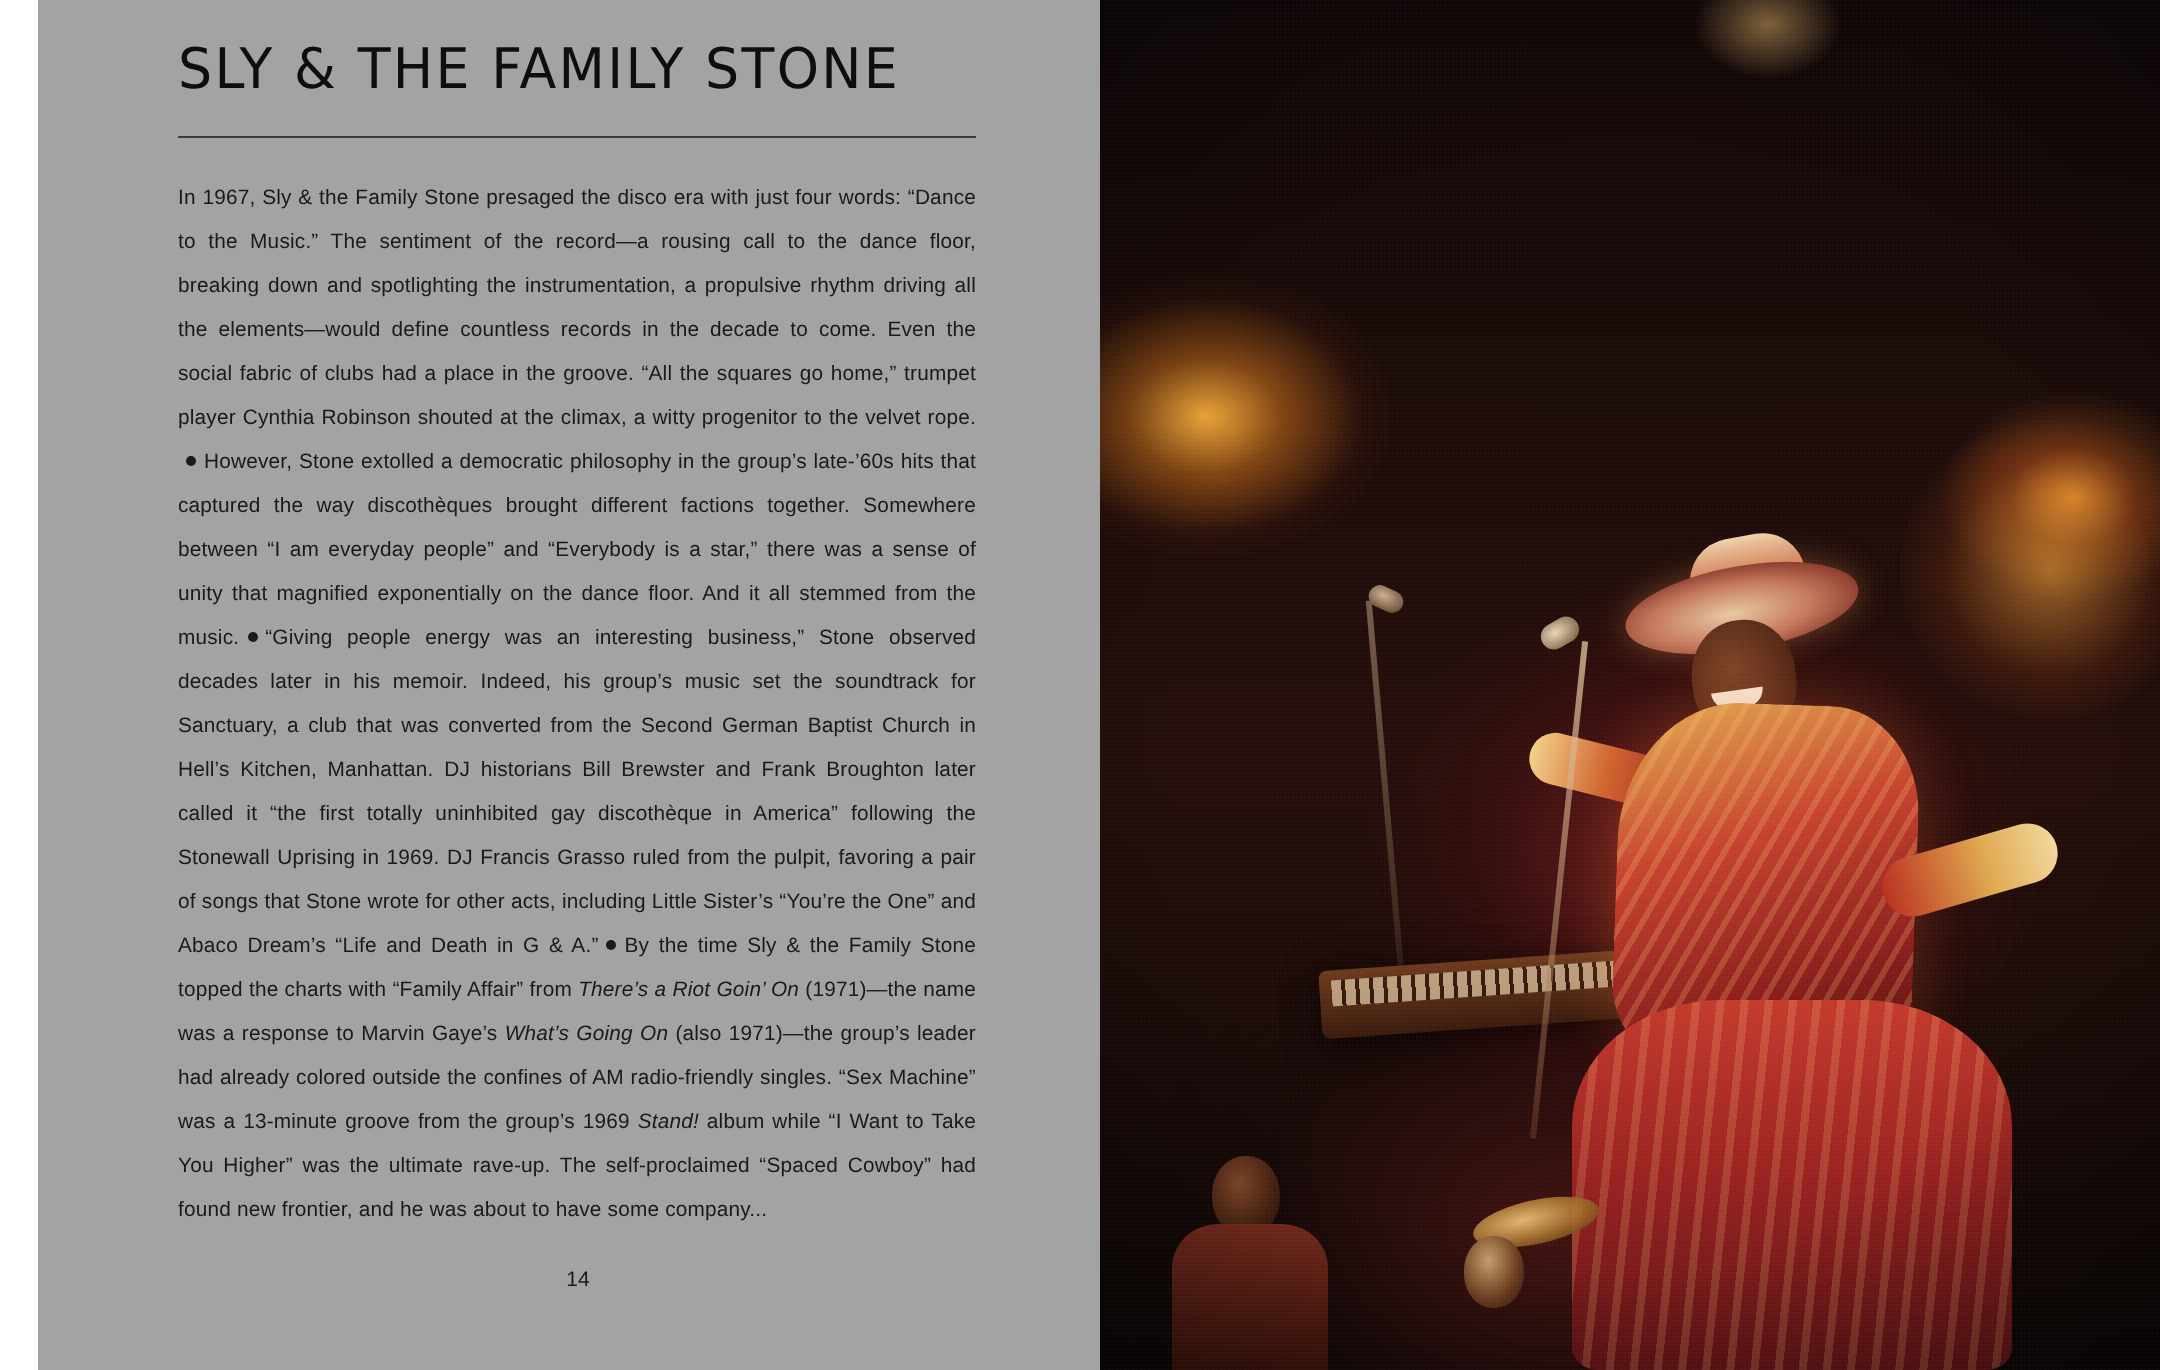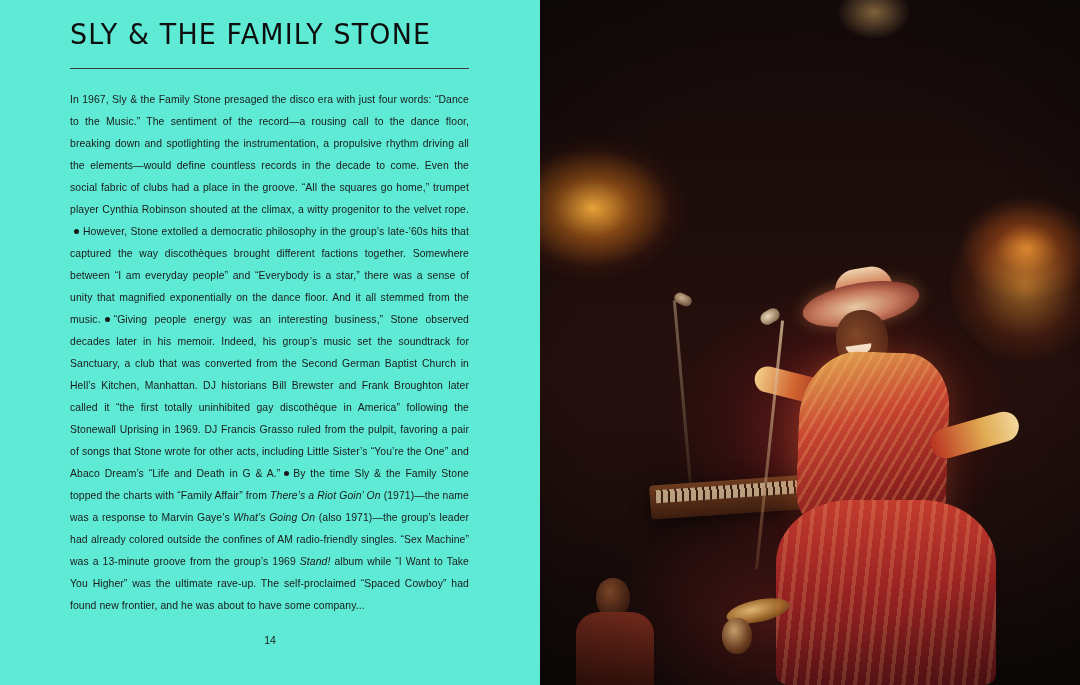--- a/index.html
+++ b/index.html
@@ -17,22 +17,23 @@
     position: relative;
     width: 1080px;
     height: 685px;
     display: flex;
   }
   
   .page-left {
     position: relative;
     width: 540px;
     height: 685px;
-    background: #5eead4;
+    background: #a3a3a3;
     box-sizing: border-box;
+    margin-left: 19px;
   }
   .title-block {
     position: absolute;
     left: 70px;
     top: 20px;
     width: 400px;
   }
   .chapter-title {
     font-family: "DejaVu Sans", sans-serif;
     font-size: 28px;

